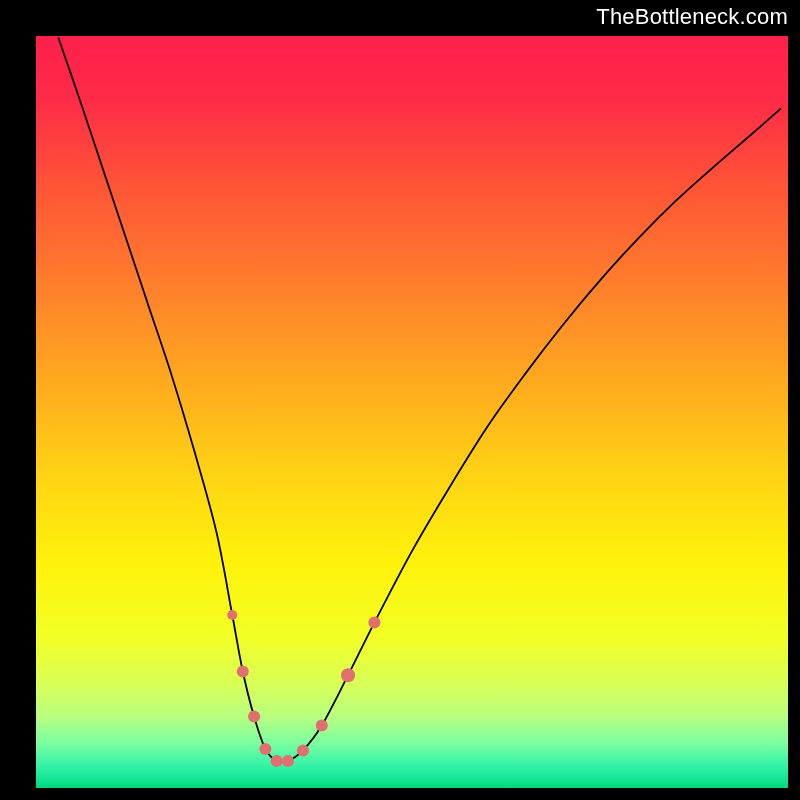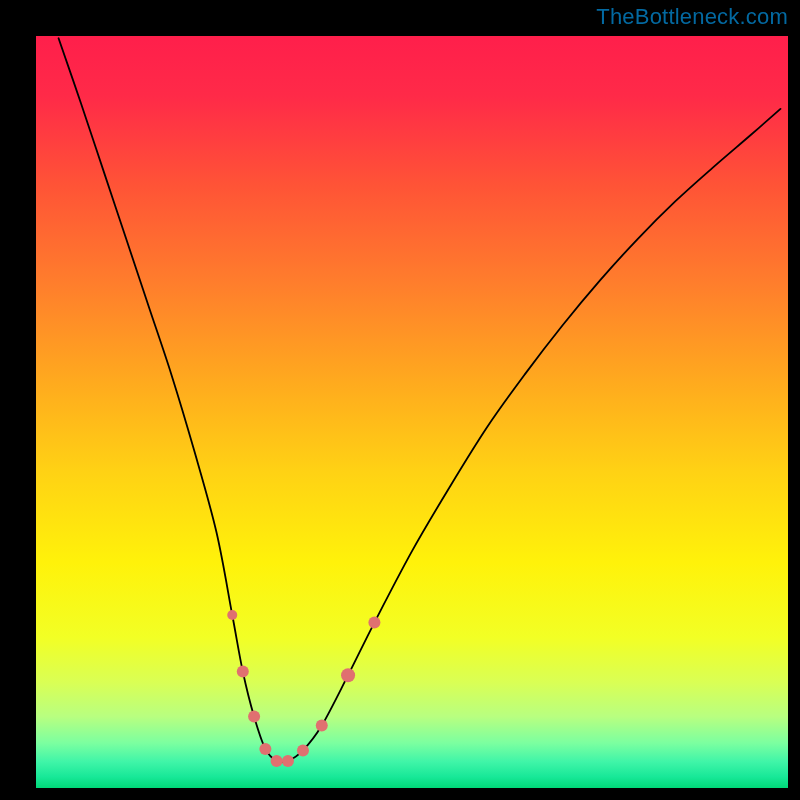--- a/index.html
+++ b/index.html
@@ -14,21 +14,21 @@
   .frame {
     position: relative;
     width: 800px;
     height: 800px;
     background: #000;
   }
   .attribution {
     position: absolute;
     top: 4px;
     right: 12px;
-    color: #0369a1;
+    color: #ffffff;
     font-size: 22px;
     font-weight: 500;
     letter-spacing: 0.2px;
   }
   .plot-wrap {
     position: absolute;
     left: 36px;
     top: 36px;
     width: 752px;
     height: 752px;

